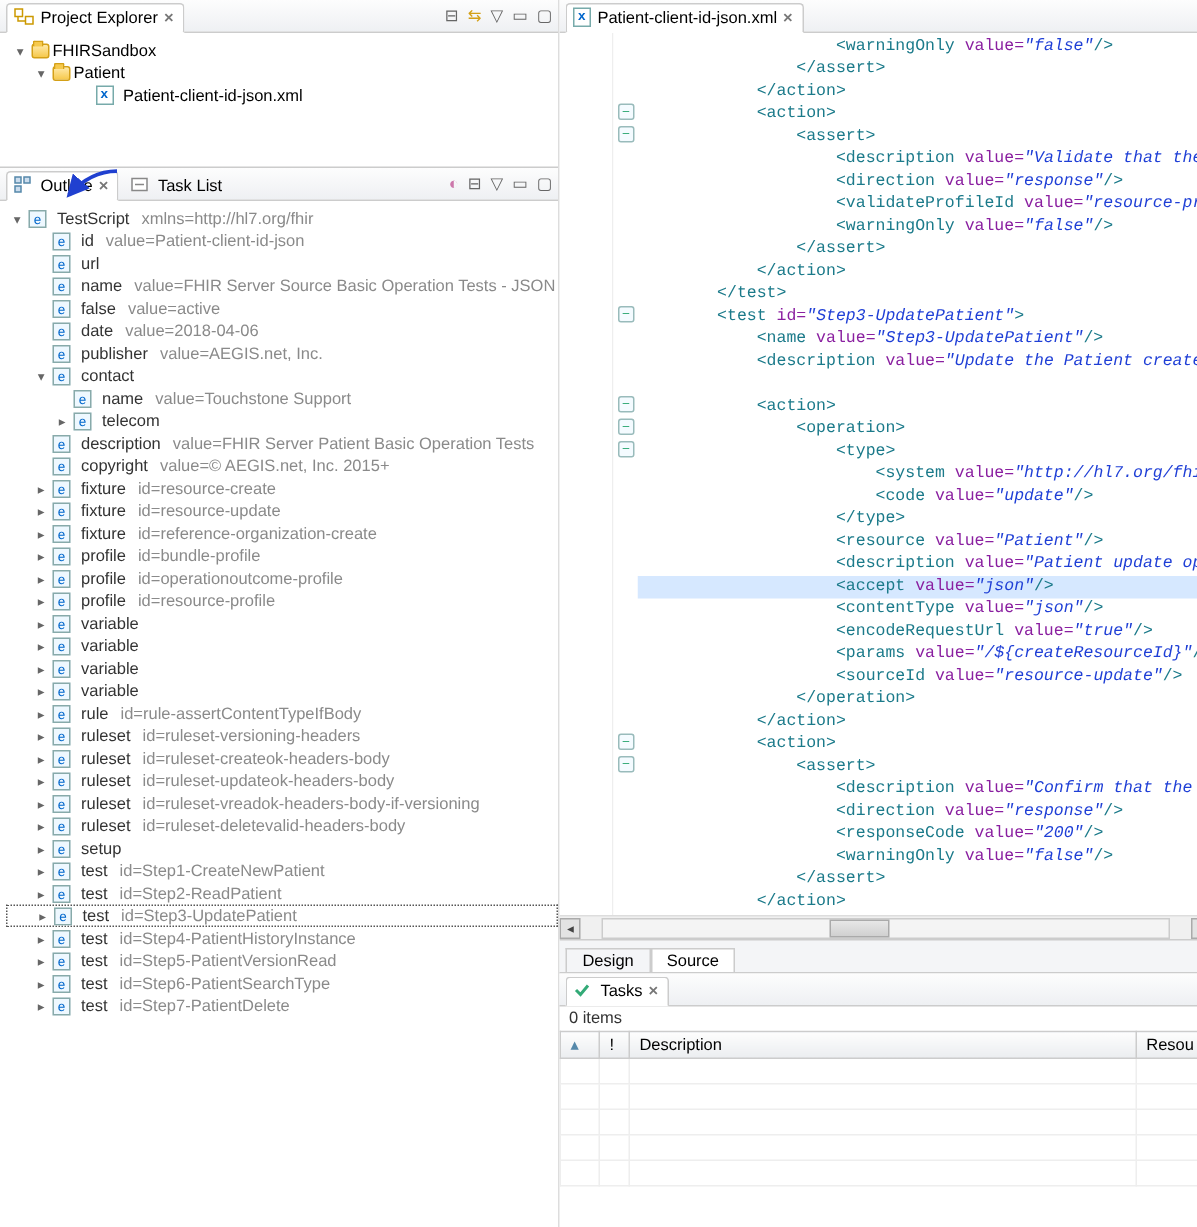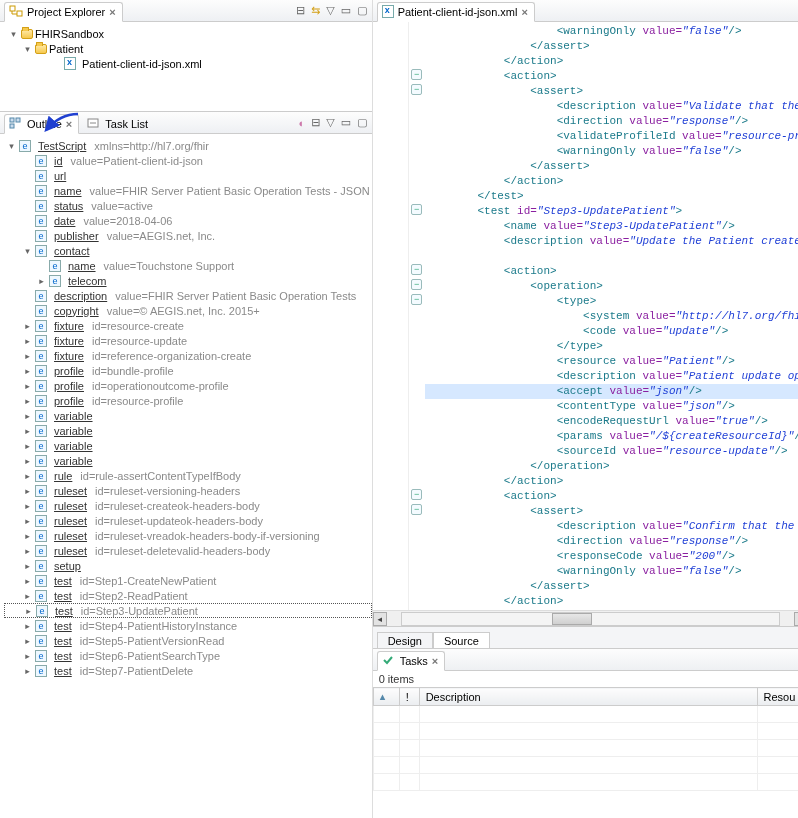--- a/index.html
+++ b/index.html
@@ -49,21 +49,21 @@
   .tree-row.selected { border:1px dotted #555; height:15px; }
   .arr { width:11px; text-align:center; color:#666; font-size:9px; cursor:pointer; user-select:none; }
   .arr.open::before{content:"▾";}
   .arr.closed::before{content:"▸";}
   .arr.none::before{content:"";}
   .project-tree { padding:4px 0 4px 4px; }
   .indent { display:inline-block; }
   .outline-pane { flex:1; overflow:hidden; display:flex; flex-direction:column; }
   .outline-body { flex:1; overflow:auto; padding:4px 0 10px 4px; }
   .muted { color:#8a8a8a; }
-  .kw { color:#333;text-decoration:underline; }
+  .kw { color:#333; }
   .pointer-arrow {
     position:absolute; top:0px; left:40px; pointer-events:none; z-index:10;
   }
   
   .editor { flex:1; display:flex; flex-direction:column; overflow:hidden; }
   .editor-tabbar { height:22px; background:linear-gradient(#fdfdfd,#eef0f3); border-bottom:1px solid #ccc; display:flex; align-items:center; padding:0 4px;}
   .editor-tab { display:flex; align-items:center; gap:4px; background:#fff; border:1px solid #ccc; border-bottom:1px solid #fff; padding:1px 6px 1px 4px; border-radius:3px 3px 0 0; height:20px; position:relative; top:1px;}
   .editor-area { flex:1; display:flex; overflow:hidden; position:relative; }
   .gutter { width:36px; background:#fff; border-right:1px solid #eee; }
   .fold-col { width:16px; background:#fff; display:flex; flex-direction:column; align-items:center; padding-top:2px; }
@@ -198,28 +198,28 @@
           <span class="kw">url</span>
           <span style="width: 4px; display: inline-block;"></span>
         </div>
         <div class="tree-row">
           <span class="indent" style="width: 14px;"></span>
           <span class="arr none"></span>
           <span class="e-icon">e</span>
           <span style="width: 3px; display: inline-block;"></span>
           <span class="kw">name</span>
           <span style="width: 4px; display: inline-block;"></span>
-          <span class="muted">value=FHIR Server Patient Basic Operation Tests - JSON</span>
-        </div>
-        <div class="tree-row">
-          <span class="indent" style="width: 14px;"></span>
-          <span class="arr none"></span>
-          <span class="e-icon">e</span>
-          <span style="width: 3px; display: inline-block;"></span>
-          <span class="kw">status</span>
+          <span class="muted">value=FHIR Server Source Basic Operation Tests - JSON</span>
+        </div>
+        <div class="tree-row">
+          <span class="indent" style="width: 14px;"></span>
+          <span class="arr none"></span>
+          <span class="e-icon">e</span>
+          <span style="width: 3px; display: inline-block;"></span>
+          <span class="kw">false</span>
           <span style="width: 4px; display: inline-block;"></span>
           <span class="muted">value=active</span>
         </div>
         <div class="tree-row">
           <span class="indent" style="width: 14px;"></span>
           <span class="arr none"></span>
           <span class="e-icon">e</span>
           <span style="width: 3px; display: inline-block;"></span>
           <span class="kw">date</span>
           <span style="width: 4px; display: inline-block;"></span>

